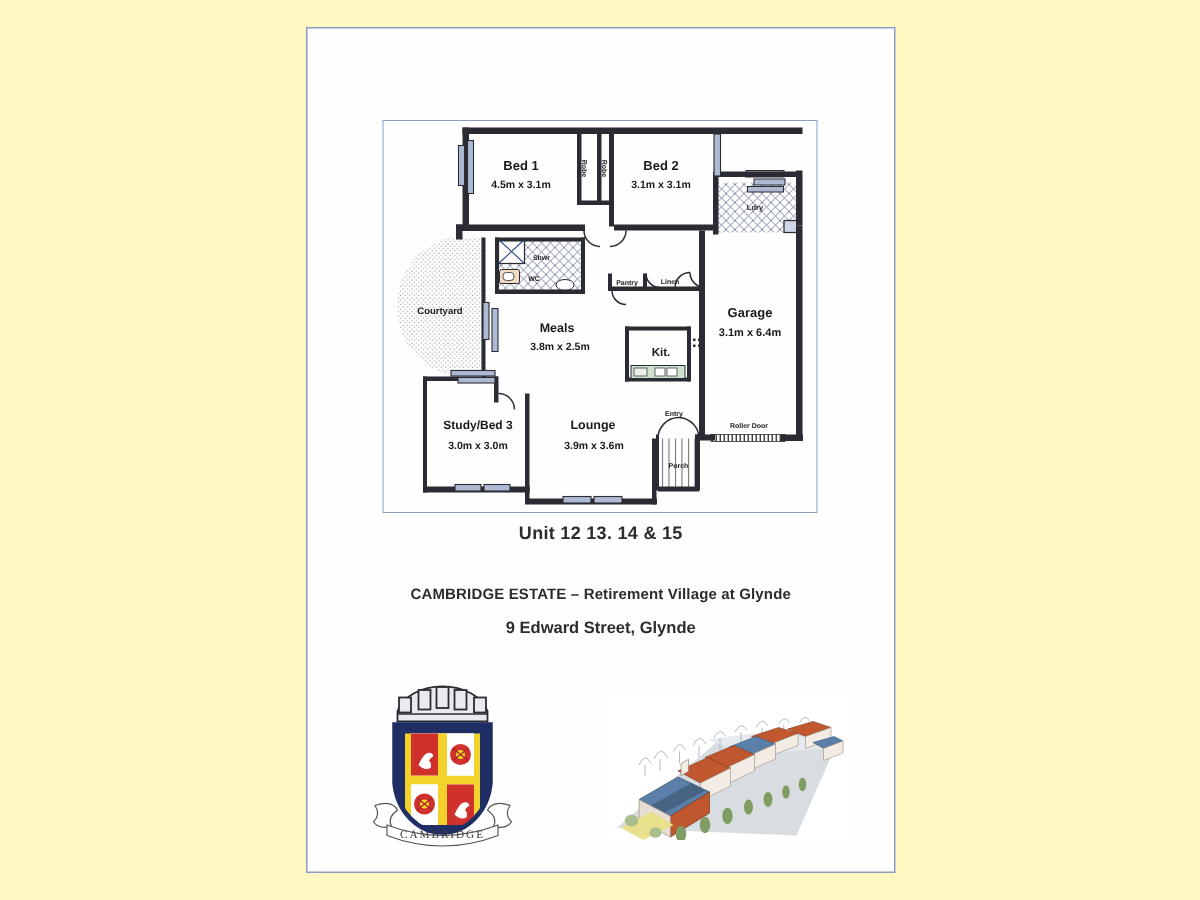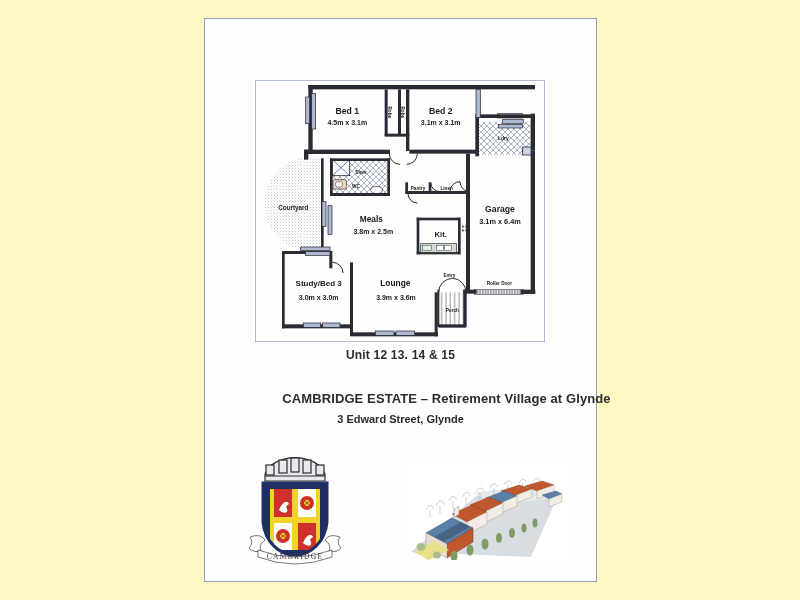--- a/index.html
+++ b/index.html
@@ -45,24 +45,23 @@
     font-family: "Liberation Sans", sans-serif;
   }
   #unit-caption {
     top: 348px;
     font-size: 12px;
     font-weight: bold;
     letter-spacing: 0.2px;
   }
   #estate-caption {
     top: 391px;
-    font-size: 13px;
+    font-size: 10px;
     font-weight: bold;
     letter-spacing: 0.1px;
-    margin-left: 46px;
   }
   #address-caption {
     top: 413px;
     font-size: 11px;
     font-weight: bold;
   }
 
   #crest {
     position: absolute;
     left: 243px;
@@ -281,21 +280,21 @@
 
         <text x="572" y="486" font-size="23" font-weight="bold">Kit.</text>
 
         <text x="598" y="606" font-size="14" font-weight="bold">Entry</text>
       </g>
     </svg>
   </div>
 
   <div class="caption" id="unit-caption">Unit 12 13. 14 &amp; 15</div>
   <div class="caption" id="estate-caption">CAMBRIDGE ESTATE – Retirement Village at Glynde</div>
-  <div class="caption" id="address-caption">3 Edward Street, Glynde</div>
+  <div class="caption" id="address-caption">9 Edward Street, Glynde</div>
 
   <svg id="crest" viewBox="0 0 208 236" xmlns="http://www.w3.org/2000/svg">
 
     <g>
       <path d="M44,44 A62,44 0 0 1 164,44 L164,58 L44,58 Z" fill="#e9eaee" stroke="#2b2b33" stroke-width="2.4"></path>
       <g fill="#e9eaee" stroke="#2b2b33" stroke-width="2.4">
         <rect x="46" y="26" width="16" height="20"></rect>
         <rect x="72" y="16" width="16" height="26"></rect>
         <rect x="96" y="12" width="16" height="28"></rect>
         <rect x="120" y="16" width="16" height="26"></rect>

